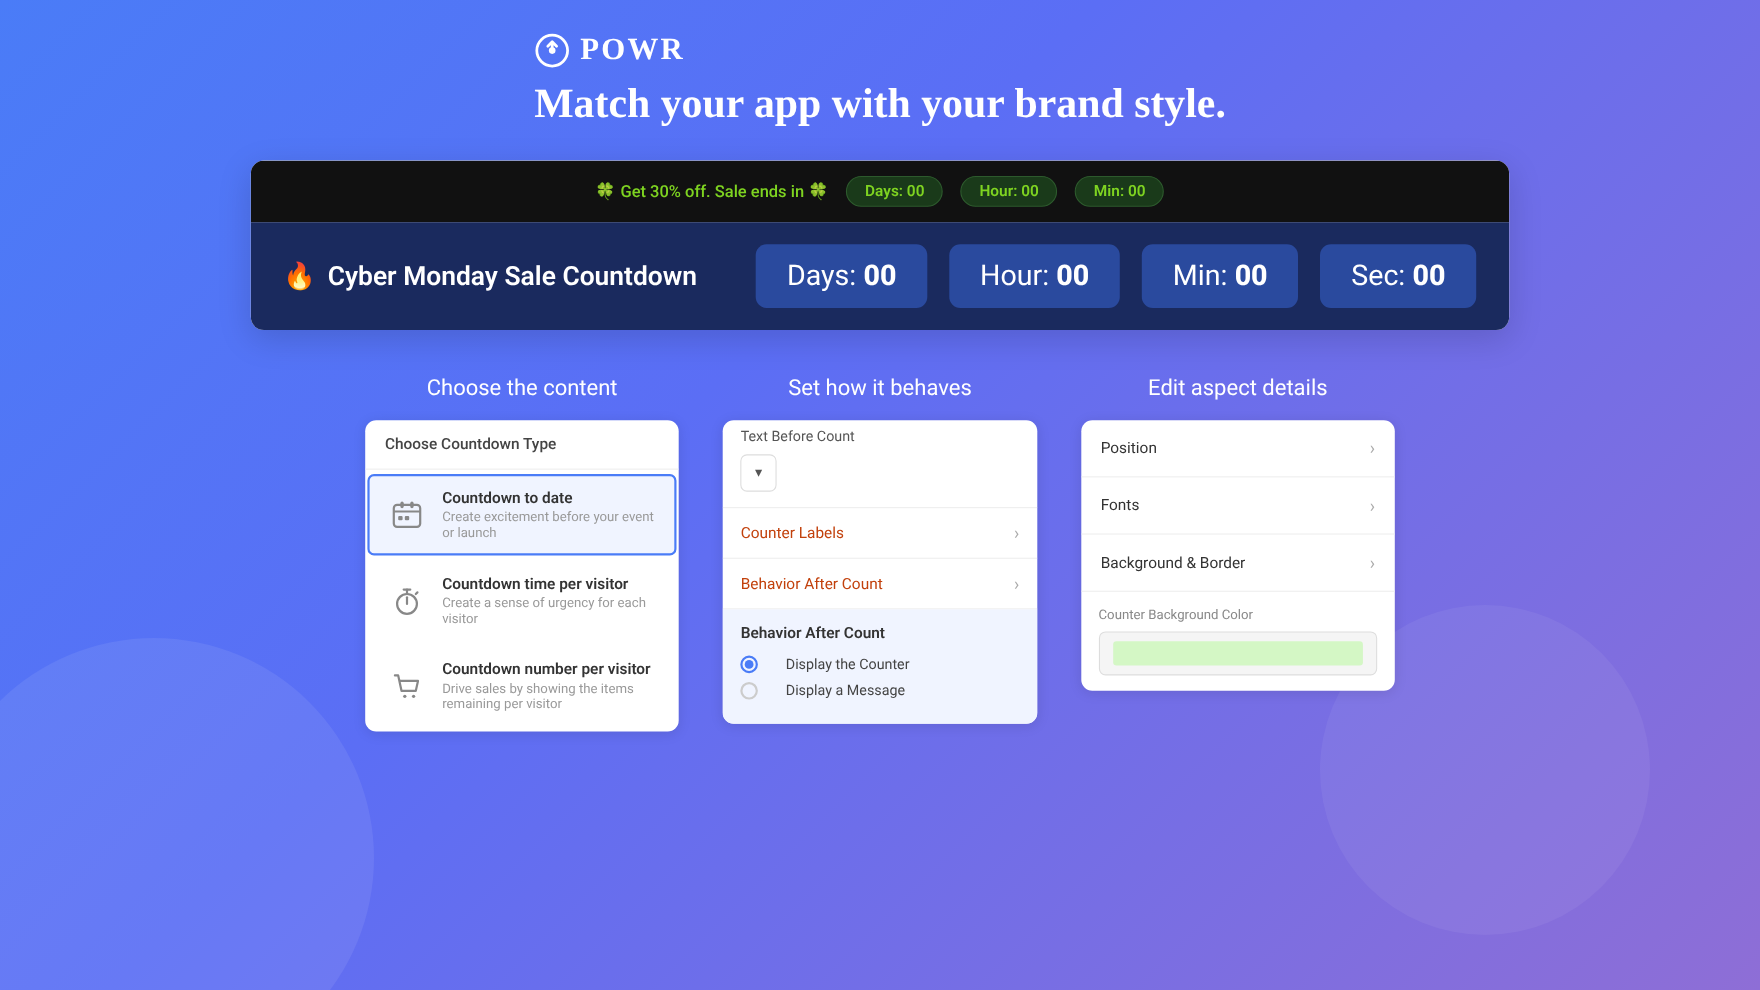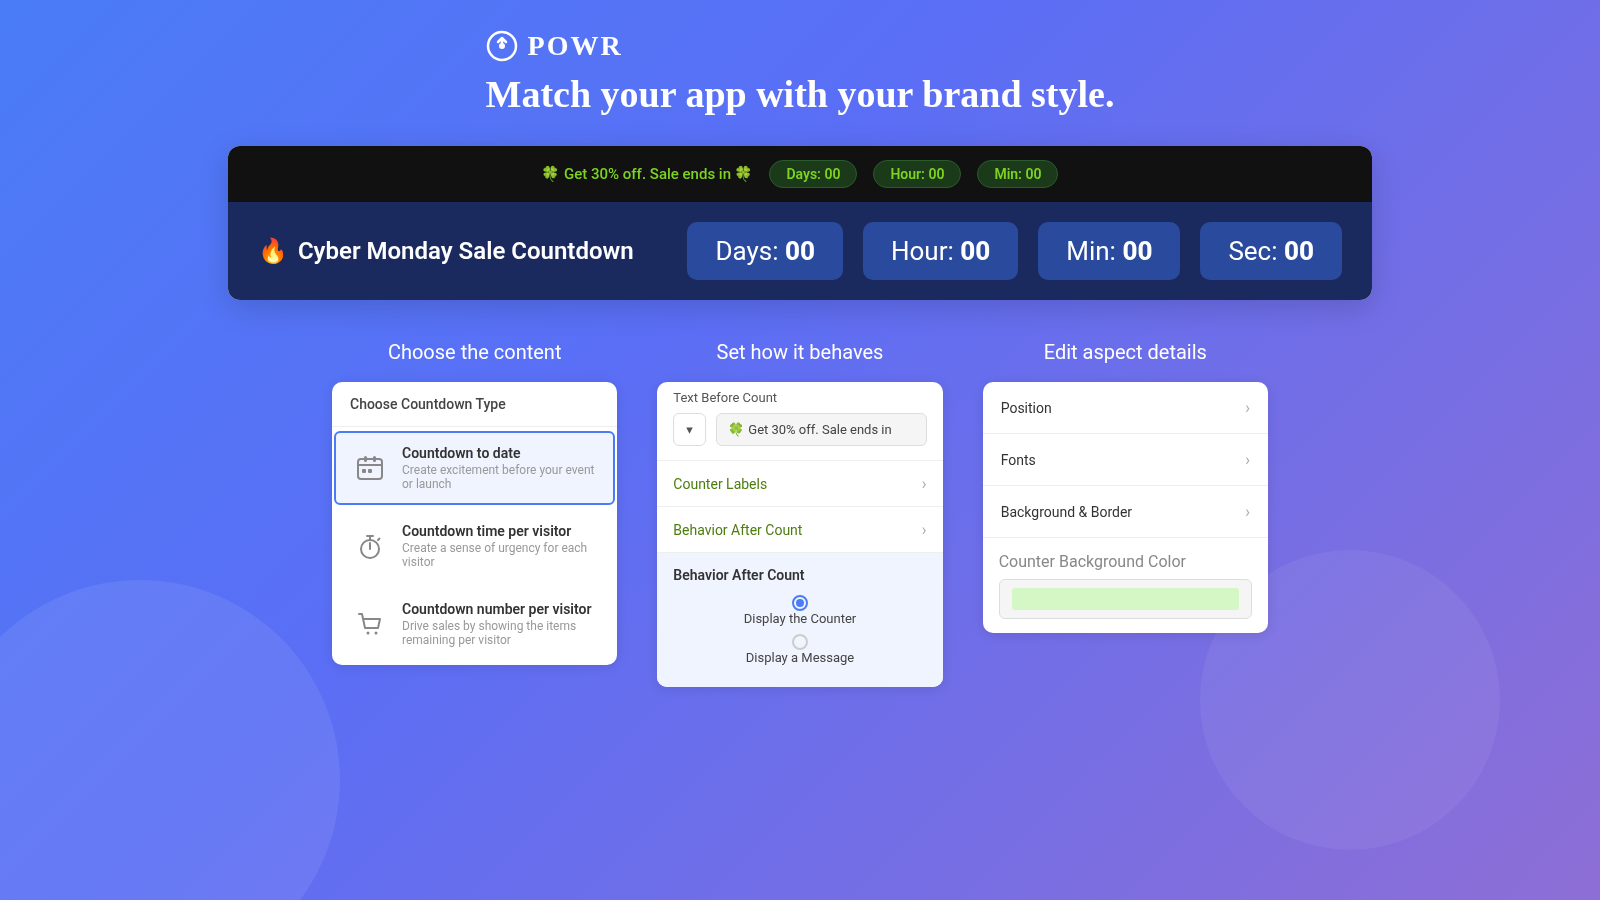--- a/index.html
+++ b/index.html
@@ -259,44 +259,43 @@
     .mid-row {
       display: flex;
       align-items: center;
       justify-content: space-between;
       padding: 13px 16px;
       border-bottom: 1px solid #eee;
       cursor: pointer;
     }
     .mid-row-label {
       font-size: 14px;
-      color: #4d7c0f;
+      color: #c2410c;
     }
     .chevron {
       color: #aaa;
       font-size: 16px;
     }
 
     .behavior-expanded {
       background: #f0f4ff;
       padding: 14px 16px;
     }
     .behavior-expanded-title {
       font-size: 14px;
       font-weight: 600;
       color: #333;
       margin-bottom: 12px;
     }
     .radio-option {
       display: flex;
-      align-items: center;
-      gap: 0;
+      align-items: flex-end;
+      gap: 25px;
       margin-bottom: 8px;
       cursor: pointer;
-      flex-direction: column;
     }
     .radio-dot {
       width: 16px;
       height: 16px;
       border-radius: 50%;
       border: 2px solid #4a7cf7;
       display: flex;
       align-items: center;
       justify-content: center;
       flex-shrink: 0;
@@ -328,21 +327,21 @@
     }
     .right-row-label {
       font-size: 14px;
       color: #333;
     }
 
     .color-section {
       padding: 14px 16px;
     }
     .color-section-label {
-      font-size: 16px;
+      font-size: 12px;
       color: #888;
       margin-bottom: 8px;
     }
     .color-input-row {
       background: #f5f5f5;
       border: 1px solid #ddd;
       border-radius: 6px;
       padding: 8px 12px;
       display: flex;
       align-items: center;
@@ -467,21 +466,20 @@
     <div class="column">
       <div class="column-title">Set how it behaves</div>
       <div class="card">
 
         <div style="padding: 8px 16px 4px;">
           <span class="text-before-label" style="padding:0; display:block; margin-bottom:8px;">Text Before Count</span>
           <div class="text-before-row" style="padding:0; border:none; margin-bottom:10px;">
             <div class="dropdown-btn">
               <span>▾</span>
             </div>
-            <div class="text-input-display">🍀 Get 30% off. Sale ends in</div>
           </div>
         </div>
 
         <div class="mid-row" style="border-top: 1px solid #eee;">
           <span class="mid-row-label">Counter Labels</span>
           <span class="chevron">›</span>
         </div>
 
         <div class="mid-row">
           <span class="mid-row-label">Behavior After Count</span>

